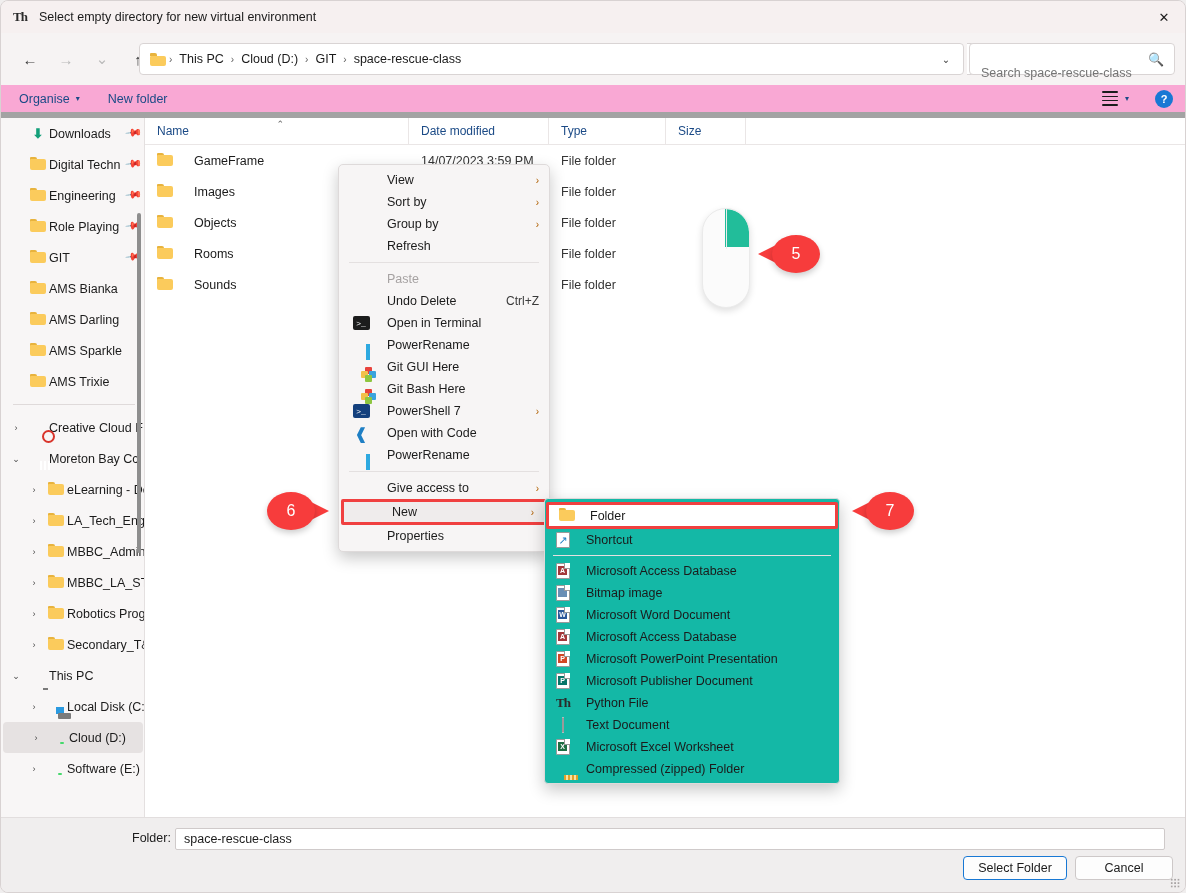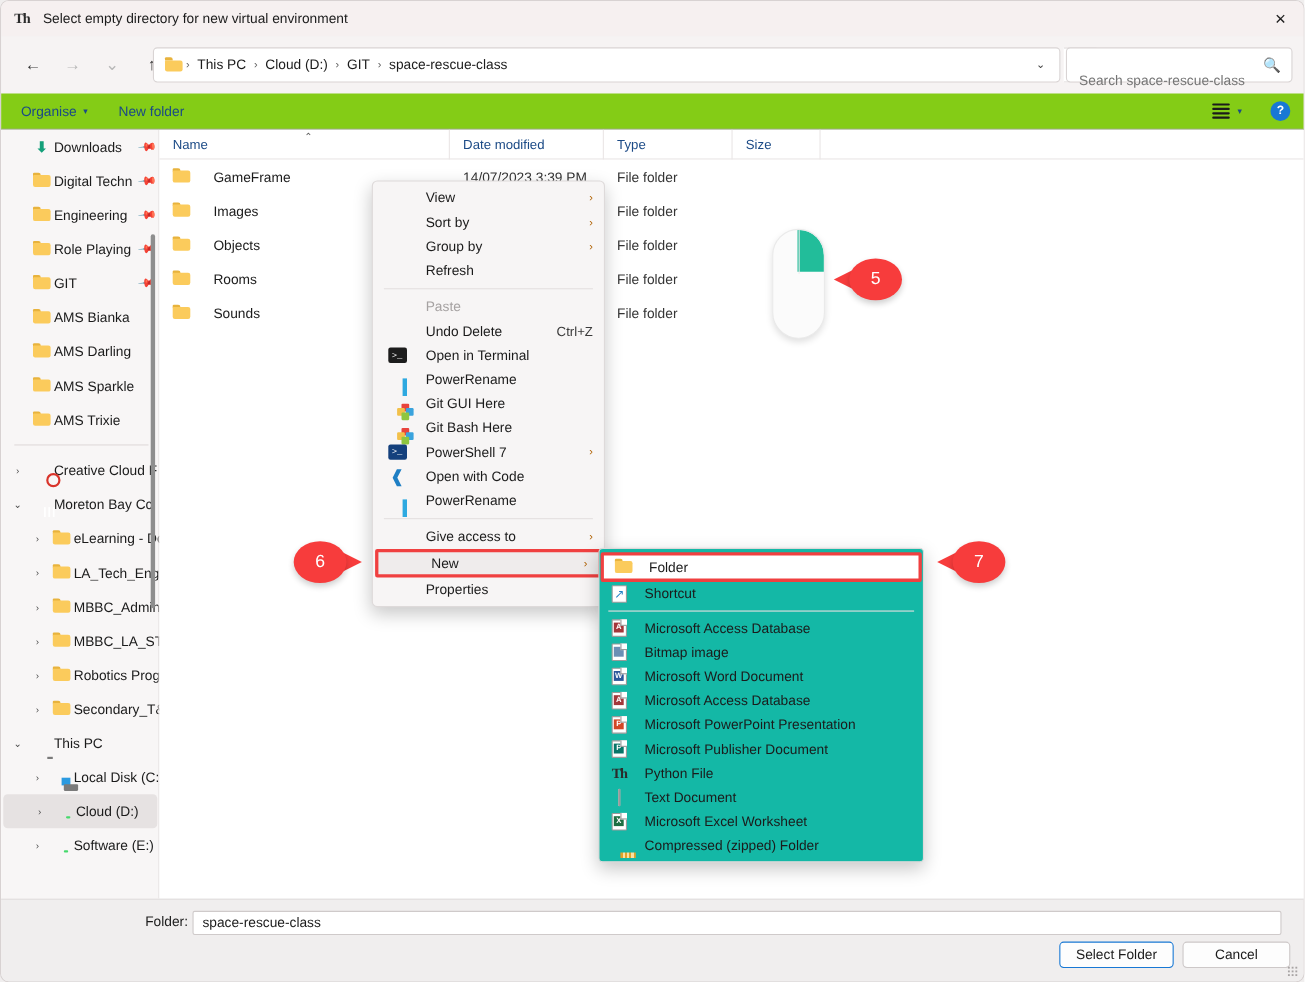--- a/index.html
+++ b/index.html
@@ -152,22 +152,22 @@
   }
   .search-icon {
     margin-left: auto; margin-right: 9px;
     color: #303030; font-size: 13px;
   }
 
   
   .cmdbar {
     position: absolute; left: 0; top: 84px;
     width: 1186px; height: 33px;
-    background: #84cc16;
-    border-bottom: 1px solid #a3a3a3;
+    background: #f9a8d4;
+    border-bottom: 6px solid #a3a3a3;
     display: flex; align-items: center;
   }
   .cmd-item {
     font-size: 12.5px;
     color: #1b4a86;
     padding: 4px 10px;
     margin-left: 8px;
     border-radius: 3px;
     display: flex; align-items: center; gap: 6px;
   }
@@ -852,21 +852,21 @@
             <div class="colh" style="width: 80px;">
               <span>Size</span>
             </div>
           </div>
       <div id="rows">
             <div class="row">
               <div class="cell-name" style="width: 264px;">
                 <span><span class="folder-glyph"></span></span>
                 <span>GameFrame</span>
               </div>
-              <div class="cell" style="width: 140px;">14/07/2023 3:39 PM</div>
+              <div class="cell" style="width: 140px;">14/07/2023 3:59 PM</div>
               <div class="cell" style="width: 117px;">File folder</div>
               <div class="cell" style="width: 80px;"></div>
             </div>
             <div class="row">
               <div class="cell-name" style="width: 264px;">
                 <span><span class="folder-glyph"></span></span>
                 <span>Images</span>
               </div>
               <div class="cell" style="width: 140px;"></div>
               <div class="cell" style="width: 117px;">File folder</div>

